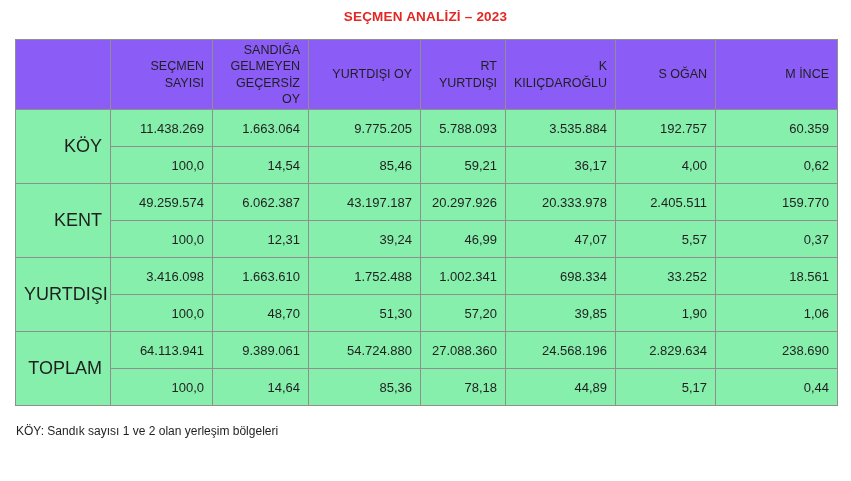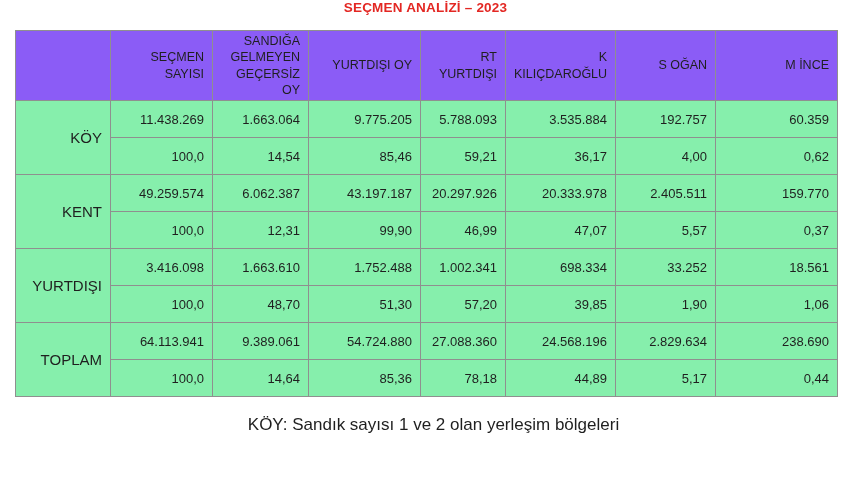--- a/index.html
+++ b/index.html
@@ -9,20 +9,21 @@
     font-family: "Liberation Sans", "DejaVu Sans", sans-serif;
   }
   .page {
     position: relative;
     width: 851px;
     height: 481px;
     background: #ffffff;
     overflow: hidden;
   }
   .title {
+    padding-top: 9px;
     text-align: center;
     font-size: 13.5px;
     font-weight: bold;
     color: #e32723;
     letter-spacing: 0.2px;
   }
   table.voters {
     border-collapse: collapse;
     table-layout: fixed;
     width: 822px;
@@ -43,30 +44,29 @@
     background: #8b5cf6;
     height: 48px;
     line-height: 1.3;
   }
   table.voters tbody td {
     background: #86efac;
     height: 32px;
     font-size: 13px;
   }
   table.voters tbody td.row-label {
-    font-size: 15px;
+    font-size: 18px;
   }
   .footnotes {
     margin: 18px 0 0 16px;
   }
   .footnote {
-    font-size: 17px;
+    font-size: 12px;
     color: #1f1f1f;
     margin-bottom: 16px;
-    text-align: center;
   }
 </style>
 </head>
 <body>
 
 <div class="page">
 
   <div class="title">SEÇMEN ANALİZİ – 2023</div>
 
   <table class="voters">
@@ -120,21 +120,21 @@
         <td>6.062.387</td>
         <td>43.197.187</td>
         <td>20.297.926</td>
         <td>20.333.978</td>
         <td>2.405.511</td>
         <td>159.770</td>
       </tr>
       <tr>
         <td>100,0</td>
         <td>12,31</td>
-        <td>99,90</td>
+        <td>39,24</td>
         <td>46,99</td>
         <td>47,07</td>
         <td>5,57</td>
         <td>0,37</td>
       </tr>
 
       <tr>
         <td class="row-label" rowspan="2">YURTDIŞI</td>
         <td>3.416.098</td>
         <td>1.663.610</td>

